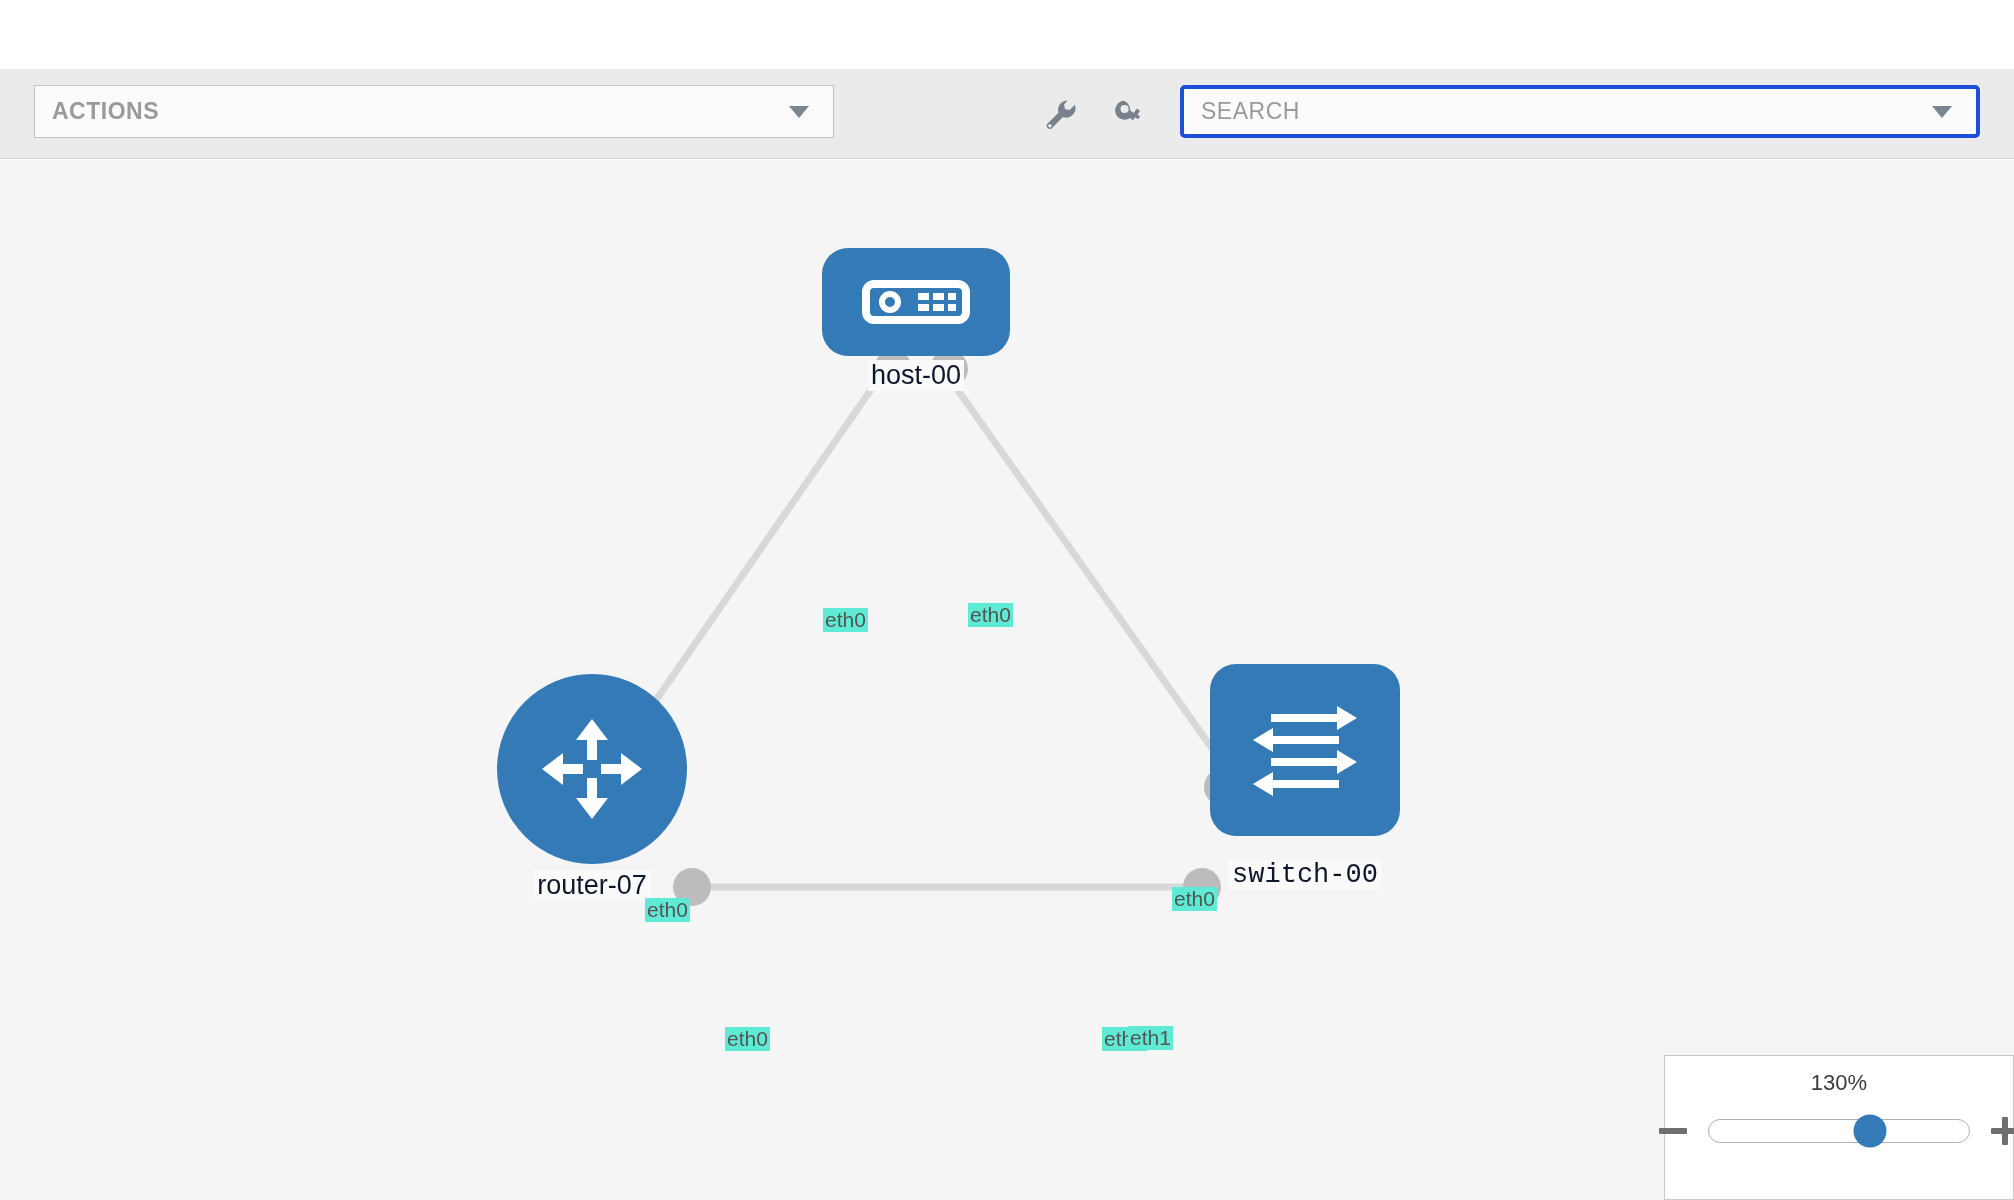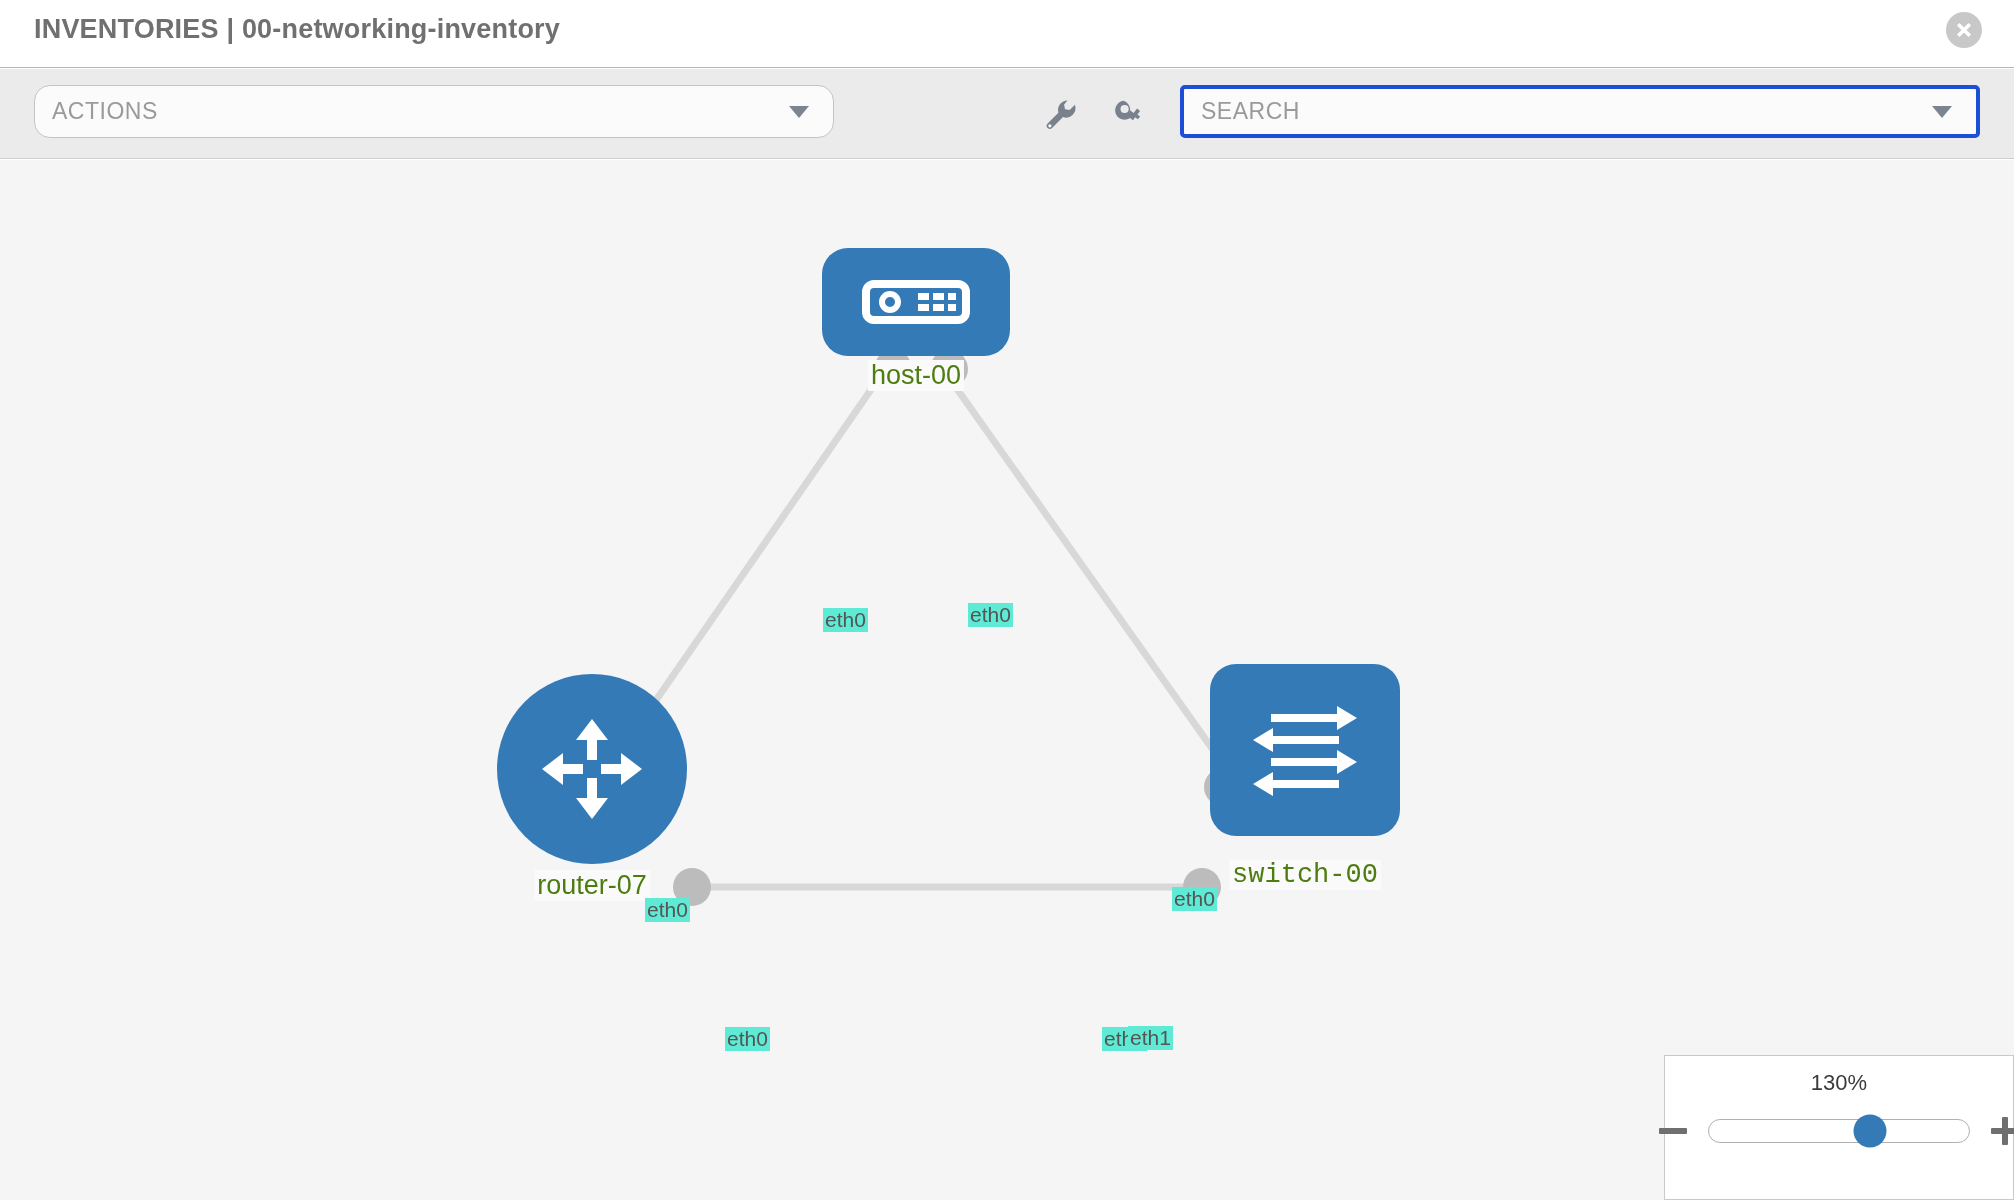--- a/index.html
+++ b/index.html
@@ -29,22 +29,22 @@
   .close-btn svg { display:block; width:36px; height:36px; }
 
   
   .toolbar {
     position:absolute; left:0; top:69px; width:2014px; height:90px;
     background:#ebebeb; border-bottom:1px solid #cfcfcf;
   }
   .actions-select {
     position:absolute; left:34px; top:85px;
     width:800px; height:53px;
-    background:#fbfbfb; border:1px solid #c4c4c4; border-radius:16px;
-    display:flex; align-items:center; cursor:pointer;
+    background:#fbfbfb; border:1px solid #c4c4c4; border-radius:0;
+    display:flex; align-items:center; cursor:pointer;font-weight:bold;
   }
   .actions-select .label {
     margin-left:17px; font-size:23px; color:#9a9a9a; letter-spacing:0.5px;
   }
   .caret {
     position:absolute; right:24px; top:50%; transform:translateY(-50%);
     width:0; height:0;
     border-left:10px solid transparent; border-right:10px solid transparent;
     border-top:12px solid #7b8491;
   }
@@ -81,21 +81,21 @@
     cursor:pointer;
   }
   .node-shape svg { display:block; }
 
   #node-host .node-shape { width:188px; height:108px; border-radius:26px; }
   #node-router .node-shape { width:190px; height:190px; border-radius:50%; }
   #node-switch .node-shape { width:190px; height:172px; border-radius:26px; }
 
   .node-label {
     position:absolute; left:50%; transform:translateX(-50%);
-    white-space:nowrap; font-size:27px; color:#4d7c0f;
+    white-space:nowrap; font-size:27px; color:#0f172a;
     background:#fafafa; padding:0 3px;
   }
 
   
   .port {
     position:absolute; width:38px; height:38px; border-radius:50%;
     background:#bcbcbc; cursor:pointer;
   }
 
   
@@ -139,28 +139,20 @@
     position:absolute; top:50%; transform:translate(-50%,-50%);
     width:33px; height:33px; border-radius:50%; background:#337ab7;
     cursor:grab;
   }
 </style>
 </head>
 <body>
 
 <div class="app">
 
-  <div class="header">
-    <div class="header-title">INVENTORIES | 00-networking-inventory</div>
-    <div class="close-btn">
-      <svg viewBox="0 0 36 36">
-        <path d="M11 13.5 L13.5 11 L18 15.5 L22.5 11 L25 13.5 L20.5 18 L25 22.5 L22.5 25 L18 20.5 L13.5 25 L11 22.5 L15.5 18 Z" fill="#ffffff"></path>
-      </svg>
-    </div>
-  </div>
 
   <div class="toolbar"></div>
 
   <div class="actions-select">
     <span class="label">ACTIONS</span>
     <span class="caret"></span>
   </div>
 
   <div class="tool-icon" id="wrench-icon">
     <svg viewBox="0 0 40 40">

